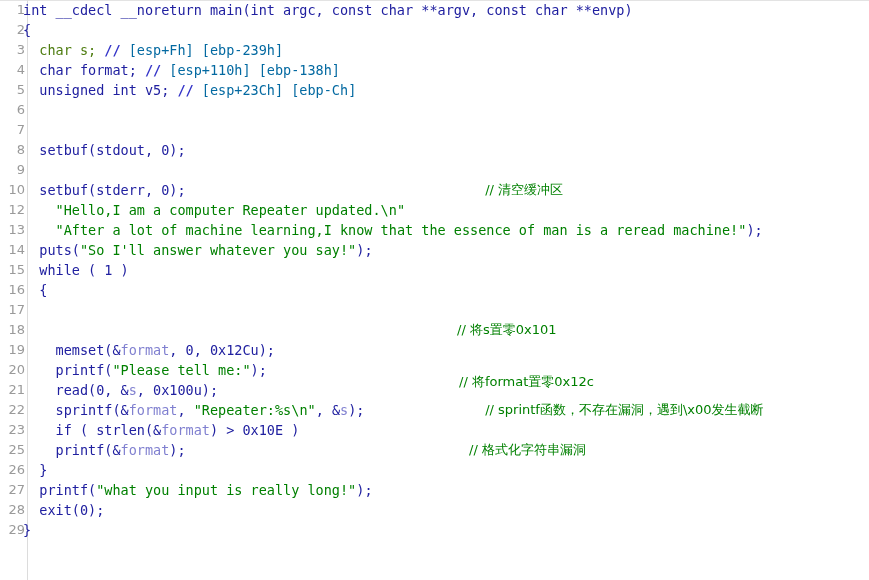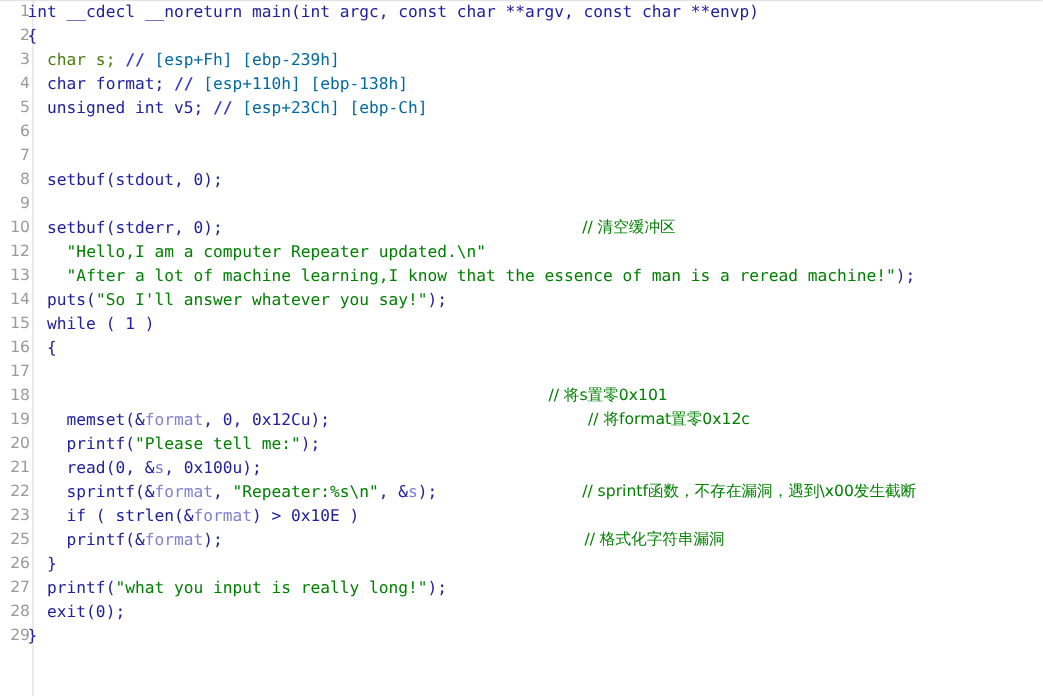--- a/index.html
+++ b/index.html
@@ -107,24 +107,24 @@
       <div class="code-line"><div class="gutter"><span>8</span></div><div class="code-text"><span class="fn">  setbuf(stdout, 0);</span></div></div>
       <div class="code-line"><div class="gutter"><span>9</span></div></div>
       <div class="code-line"><div class="gutter"><span>10</span></div><div class="code-text"><span class="fn">  setbuf(stderr, 0);</span></div><div class="code-text cmt-cn cjk" style="left: 485.14px;">// 清空缓冲区</div></div>
       <div class="code-line"><div class="gutter"><span>12</span></div><div class="code-text"><span class="fn">    </span><span class="str">"Hello,I am a computer Repeater updated.\n"</span></div></div>
       <div class="code-line"><div class="gutter"><span>13</span></div><div class="code-text"><span class="fn">    </span><span class="str">"After a lot of machine learning,I know that the essence of man is a reread machine!"</span><span class="fn">);</span></div></div>
       <div class="code-line"><div class="gutter"><span>14</span></div><div class="code-text"><span class="fn">  puts(</span><span class="str">"So I'll answer whatever you say!"</span><span class="fn">);</span></div></div>
       <div class="code-line"><div class="gutter"><span>15</span></div><div class="code-text"><span class="fn">  while ( 1 )</span></div></div>
       <div class="code-line"><div class="gutter"><span>16</span></div><div class="code-text"><span class="fn">  {</span></div></div>
       <div class="code-line"><div class="gutter"><span>17</span></div></div>
       <div class="code-line"><div class="gutter"><span>18</span></div><div class="code-text cmt-cn cjk" style="left: 457px;">// 将s置零0x101</div></div>
-      <div class="code-line"><div class="gutter"><span>19</span></div><div class="code-text"><span class="fn">    memset(&amp;</span><span class="lvar">format</span><span class="fn">, 0, 0x12Cu);</span></div><div class="code-text cmt-cn cjk" style="left: 490px;">// 将format置零0x12c</div></div>
+      <div class="code-line"><div class="gutter"><span>19</span></div><div class="code-text"><span class="fn">    memset(&amp;</span><span class="lvar">format</span><span class="fn">, 0, 0x12Cu);</span></div><div class="code-text cmt-cn cjk" style="left: 459px; margin-top: 32px;">// 将format置零0x12c</div></div>
       <div class="code-line"><div class="gutter"><span>20</span></div><div class="code-text"><span class="fn">    printf(</span><span class="str">"Please tell me:"</span><span class="fn">);</span></div></div>
       <div class="code-line"><div class="gutter"><span>21</span></div><div class="code-text"><span class="fn">    read(0, &amp;</span><span class="lvar">s</span><span class="fn">, 0x100u);</span></div></div>
       <div class="code-line"><div class="gutter"><span>22</span></div><div class="code-text"><span class="fn">    sprintf(&amp;</span><span class="lvar">format</span><span class="fn">, </span><span class="str">"Repeater:%s\n"</span><span class="fn">, &amp;</span><span class="lvar">s</span><span class="fn">);</span></div><div class="code-text cmt-cn cjk" style="left: 485.14px;">// sprintf函数，不存在漏洞，遇到\x00发生截断</div></div>
       <div class="code-line"><div class="gutter"><span>23</span></div><div class="code-text"><span class="fn">    if ( strlen(&amp;</span><span class="lvar">format</span><span class="fn">) &gt; 0x10E )</span></div></div>
-      <div class="code-line"><div class="gutter"><span>25</span></div><div class="code-text"><span class="fn">    printf(&amp;</span><span class="lvar">format</span><span class="fn">);</span></div><div class="code-text cmt-cn cjk" style="left: 487px;">// 格式化字符串漏洞</div></div>
+      <div class="code-line"><div class="gutter"><span>25</span></div><div class="code-text"><span class="fn">    printf(&amp;</span><span class="lvar">format</span><span class="fn">);</span></div><div class="code-text cmt-cn cjk" style="left: 469px;">// 格式化字符串漏洞</div></div>
       <div class="code-line"><div class="gutter"><span>26</span></div><div class="code-text"><span class="fn">  }</span></div></div>
       <div class="code-line"><div class="gutter"><span>27</span></div><div class="code-text"><span class="fn">  printf(</span><span class="str">"what you input is really long!"</span><span class="fn">);</span></div></div>
       <div class="code-line"><div class="gutter"><span>28</span></div><div class="code-text"><span class="fn">  exit(0);</span></div></div>
       <div class="code-line"><div class="gutter"><span>29</span></div><div class="code-text"><span class="fn">}</span></div></div>
     </div>
 </div>
 
 </body></html>

